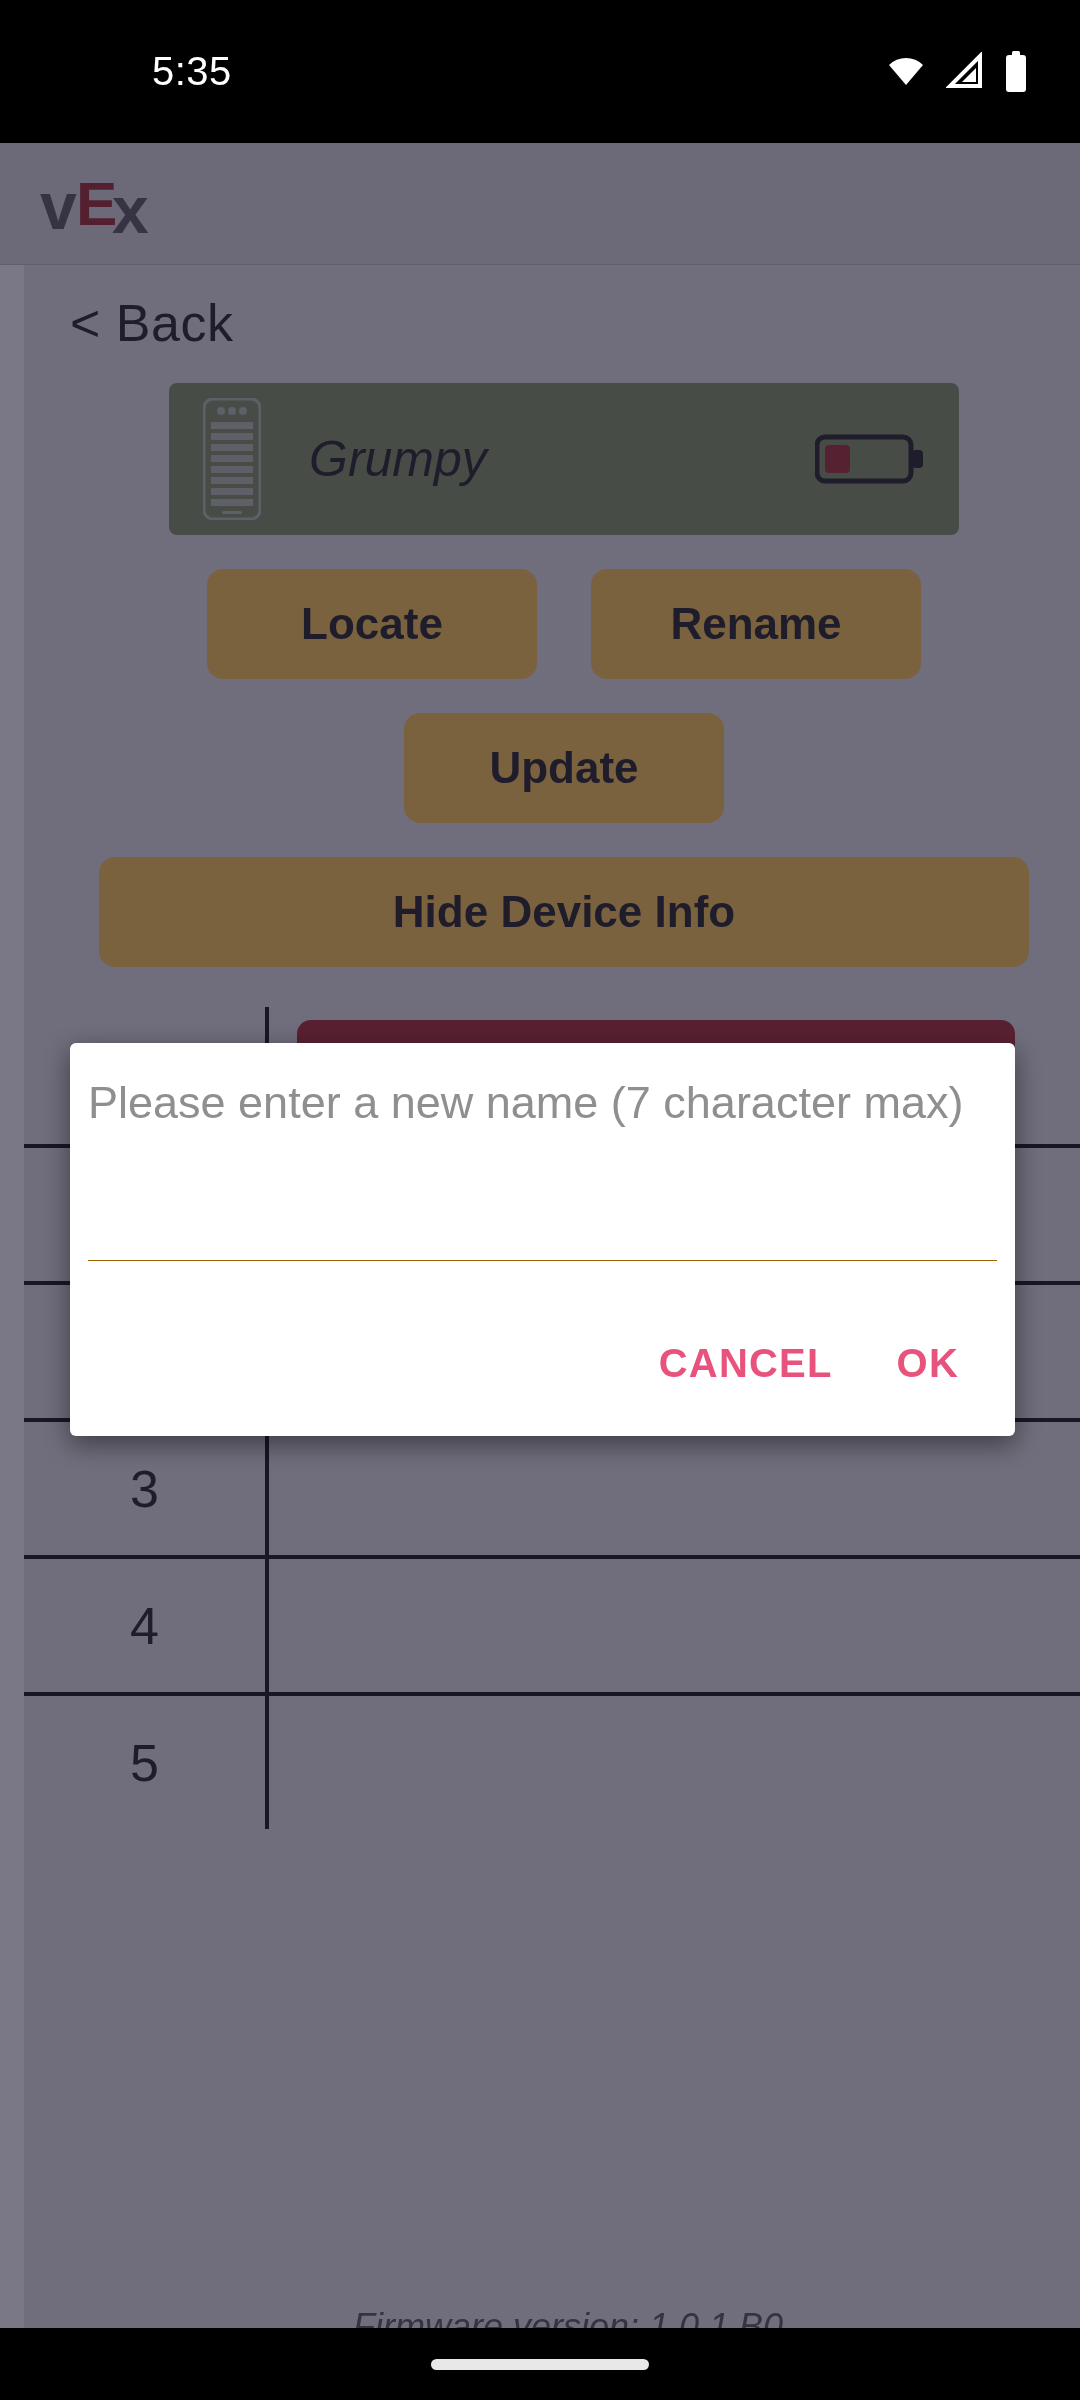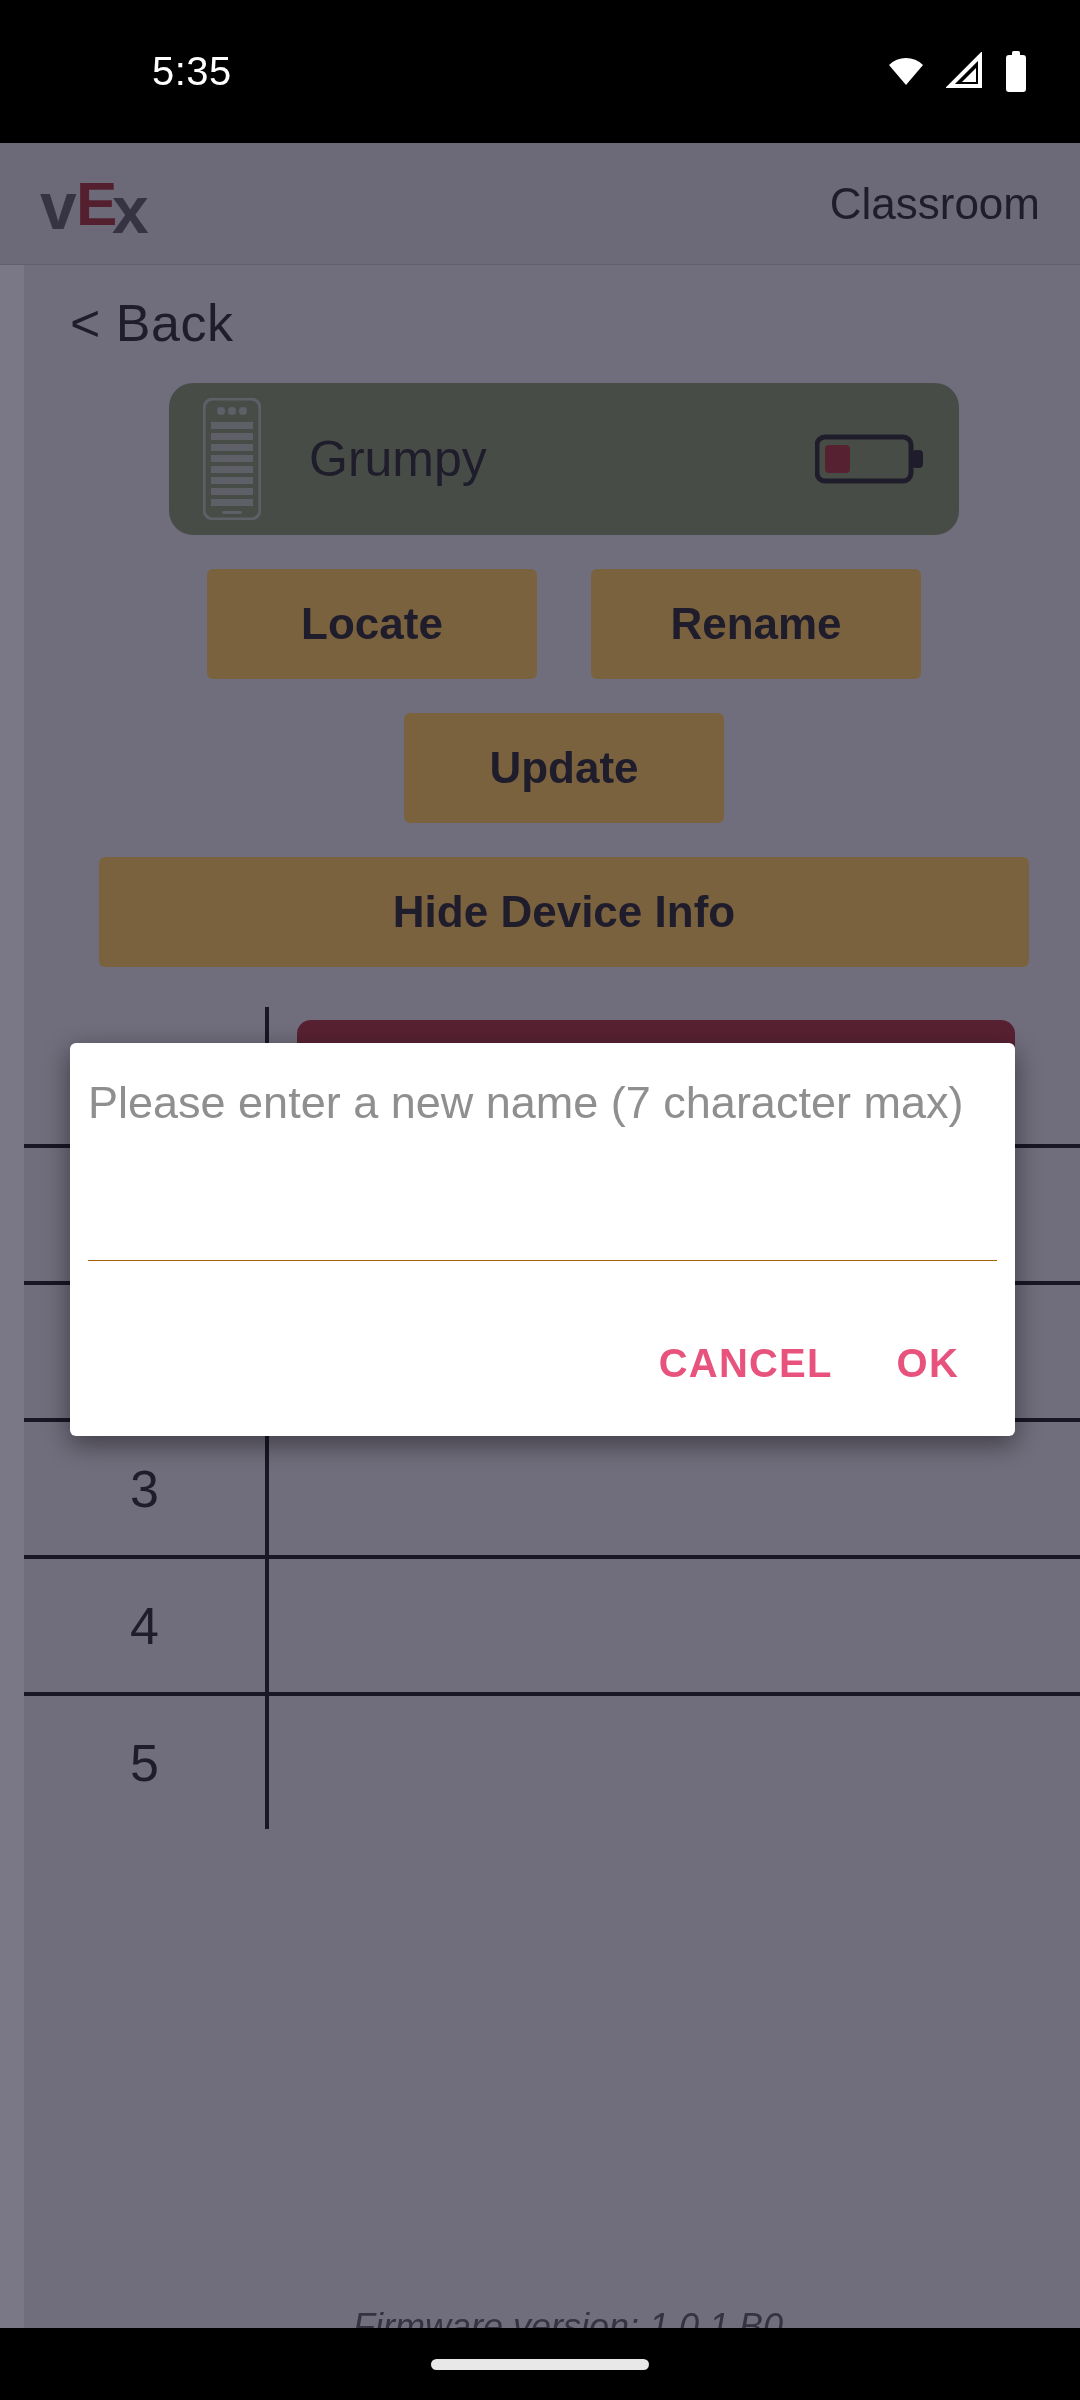--- a/index.html
+++ b/index.html
@@ -73,38 +73,39 @@
     font-size: 52px; color: #111;
     padding: 22px 0 16px 46px;
     display: inline-block;
     letter-spacing: .5px;
   }
 
   #device-card {
     margin: 14px auto 0;
     width: 790px; height: 152px;
     background: #7a9158;
-    border-radius: 24px;
+    border-radius: 8px;
     display: flex; align-items: center;
     padding: 0 34px;
+    font-style: italic;
   }
   #device-icon { width: 58px; height: 122px; display:block; flex: none; }
   #device-name {
     margin-left: 48px;
     font-size: 50px; color: #111;
   }
   #device-battery { margin-left: auto; display:block; }
 
   .btn-row {
     display: flex; justify-content: center; gap: 54px;
     margin-top: 34px;
   }
   .vbtn {
     background: #ffc745;
-    border-radius: 6px;
+    border-radius: 16px;
     color: #111;
     font-size: 44px;
     font-weight: 700;
     display: flex; align-items: center; justify-content: center;
     height: 110px;
   }
   #btn-locate, #btn-rename { width: 330px; }
   #btn-update { width: 320px; }
   #btn-hide { width: 930px; }
 
@@ -228,21 +229,20 @@
 <div id="screen">
 
   <div id="app">
 
     <div id="app-header">
       <svg id="vex-logo" viewBox="0 0 210 74">
         <text x="0" y="62" font-family="Liberation Sans, sans-serif" font-size="66" font-weight="700" fill="#4d4d4d">v</text>
         <text x="36" y="58" font-family="Liberation Sans, sans-serif" font-size="62" font-weight="700" fill="#9b1b1b">E</text>
         <text x="72" y="66" font-family="Liberation Sans, sans-serif" font-size="66" font-weight="700" fill="#4d4d4d">x</text>
       </svg>
-      <div id="classroom-label">Classroom</div>
     </div>
 
     <div id="app-body">
 
       <div id="back-link">&lt; Back</div>
 
       <div id="device-card">
         <svg id="device-icon" viewBox="0 0 58 122">
           <rect x="1" y="1" width="56" height="120" rx="9" fill="none" stroke="#b9bfb0" stroke-width="3"></rect>
           <circle cx="18" cy="13" r="4" fill="#b9bfb0"></circle>

